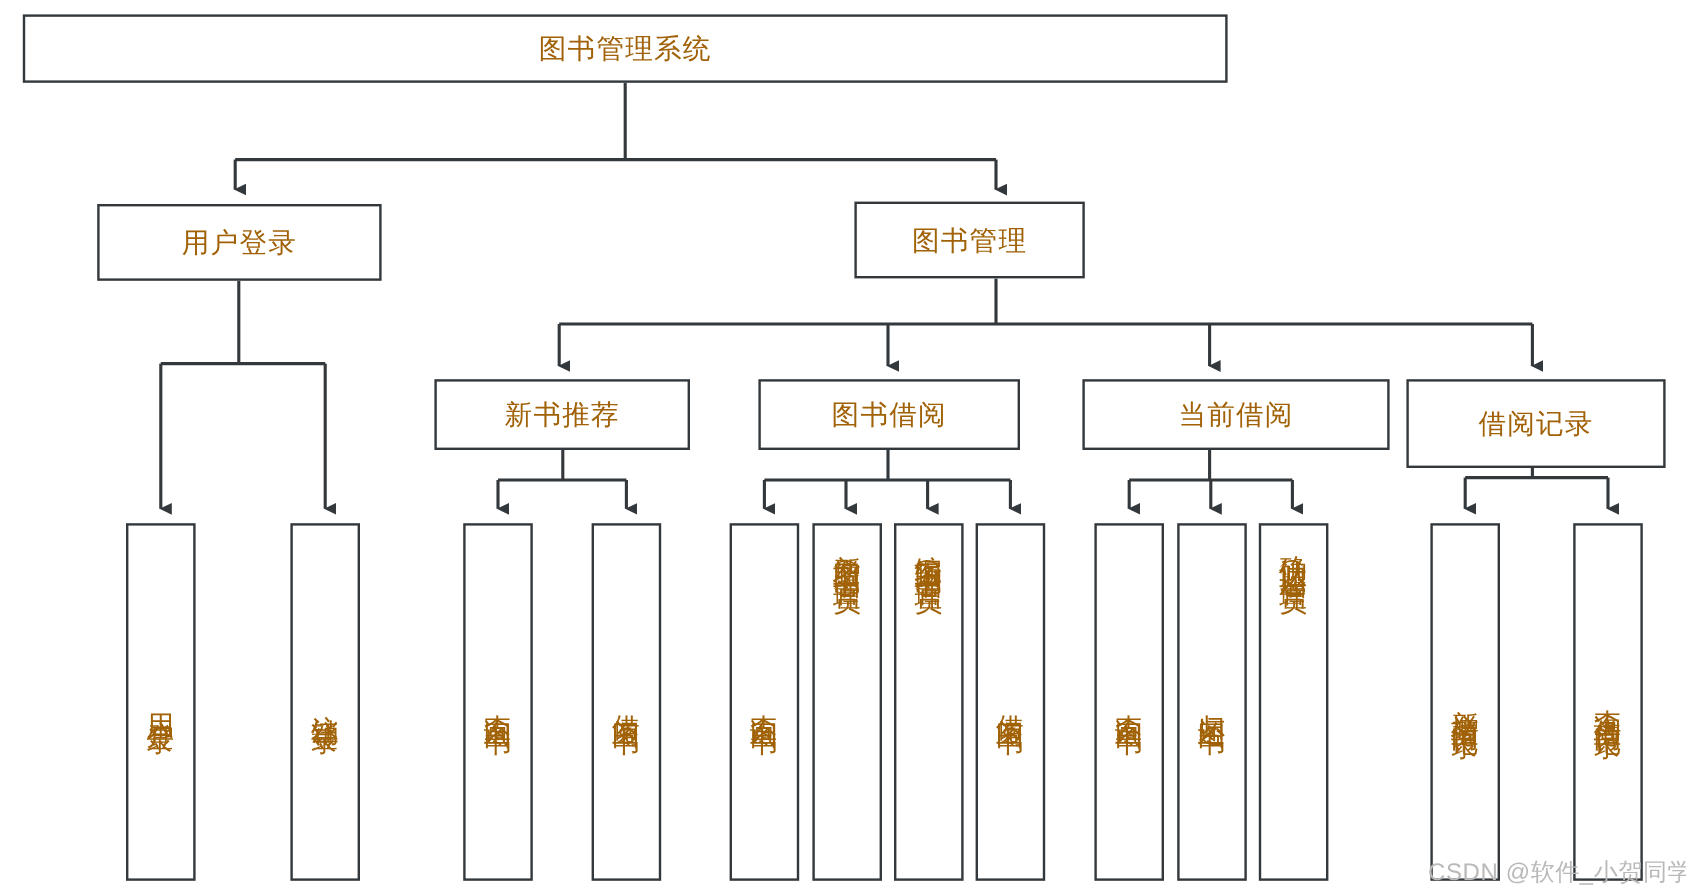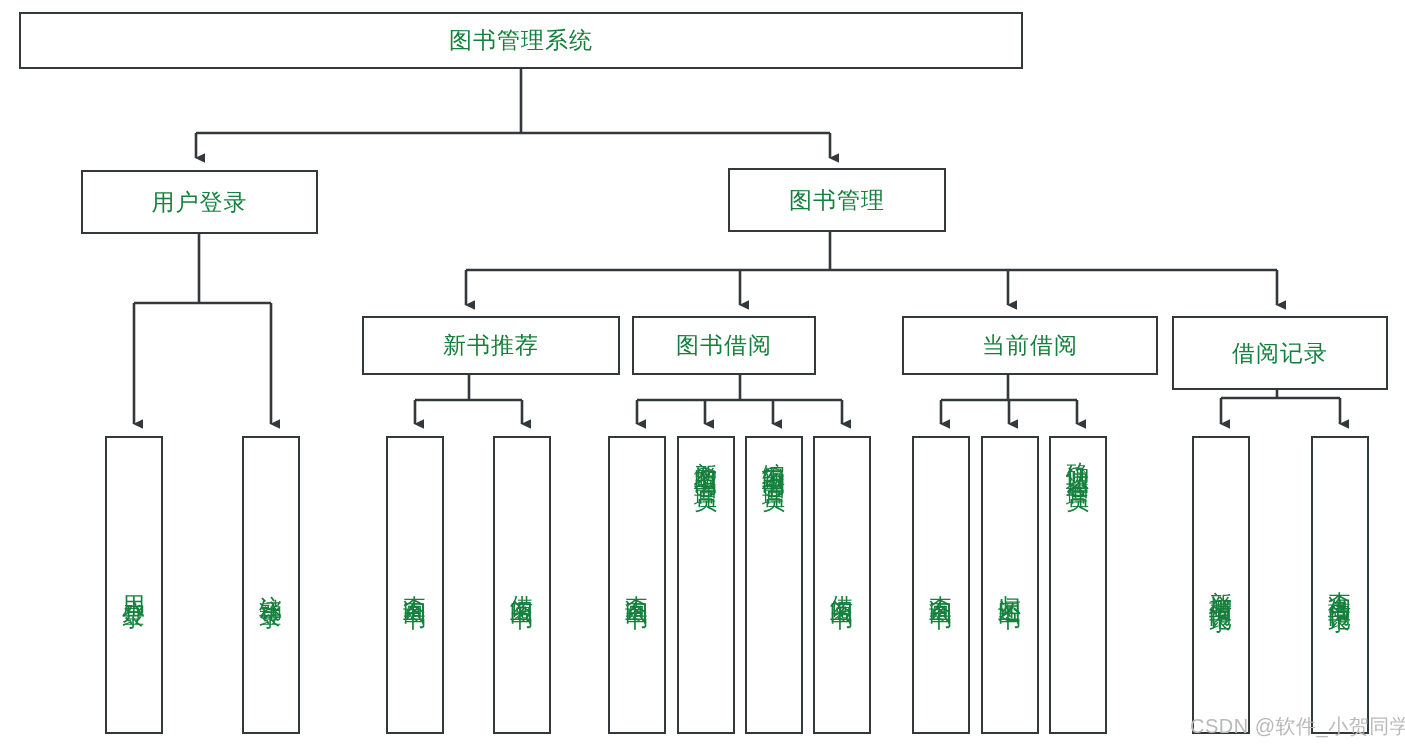--- a/index.html
+++ b/index.html
@@ -27,21 +27,21 @@
     pointer-events: none;
   }
   .node {
     position: absolute;
     box-sizing: border-box;
     background: #ffffff;
     border: 2px solid #33383d;
     display: flex;
     align-items: center;
     justify-content: center;
-    color: #15803d;
+    color: #a16207;
     z-index: 2;
   }
   .node-label {
     display: block;
     text-align: center;
     line-height: 1.15;
     white-space: nowrap;
   }
   
   .node.horiz .node-label {
@@ -134,28 +134,28 @@
     </g>
   </svg>
 
   <div class="node root horiz" style="left:19px; top:12px; width:1004px; height:57px;">
     <span class="node-label">图书管理系统</span>
   </div>
 
   <div class="node horiz" style="left:81px; top:170px; width:237px; height:64px;">
     <span class="node-label">用户登录</span>
   </div>
-  <div class="node horiz" style="left:728px; top:168px; width:218px; height:64px;">
+  <div class="node horiz" style="left:712px; top:168px; width:192px; height:64px;">
     <span class="node-label">图书管理</span>
   </div>
 
-  <div class="node horiz" style="left:362px; top:316px; width:258px; height:59px;">
+  <div class="node horiz" style="left:362px; top:316px; width:213px; height:59px;">
     <span class="node-label">新书推荐</span>
   </div>
-  <div class="node horiz" style="left:632px; top:316px; width:184px; height:59px;">
+  <div class="node horiz" style="left:632px; top:316px; width:218px; height:59px;">
     <span class="node-label">图书借阅</span>
   </div>
   <div class="node horiz" style="left:902px; top:316px; width:256px; height:59px;">
     <span class="node-label">当前借阅</span>
   </div>
   <div class="node horiz" style="left:1172px; top:316px; width:216px; height:74px;">
     <span class="node-label">借阅记录</span>
   </div>
 
   <div class="node vert" style="left:105px; top:436px; width:58px; height:298px;">

